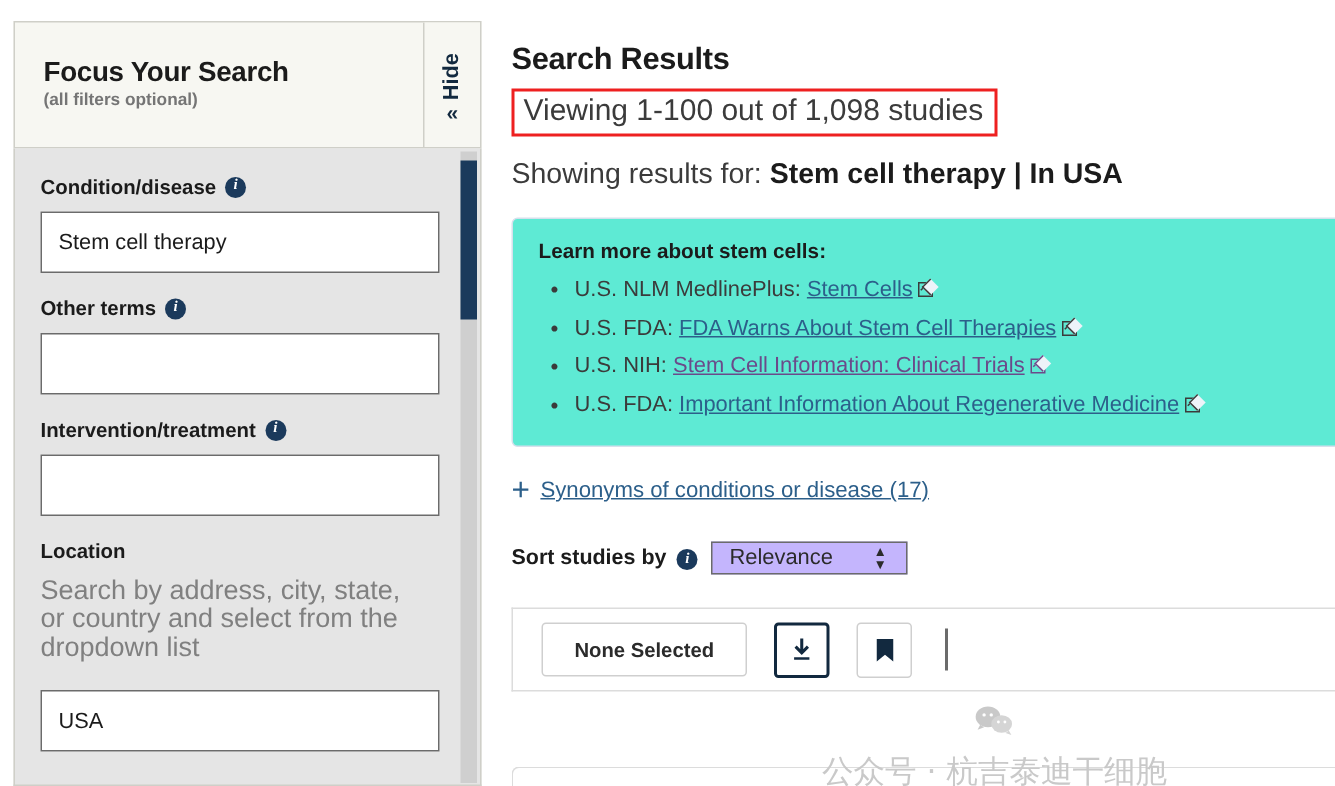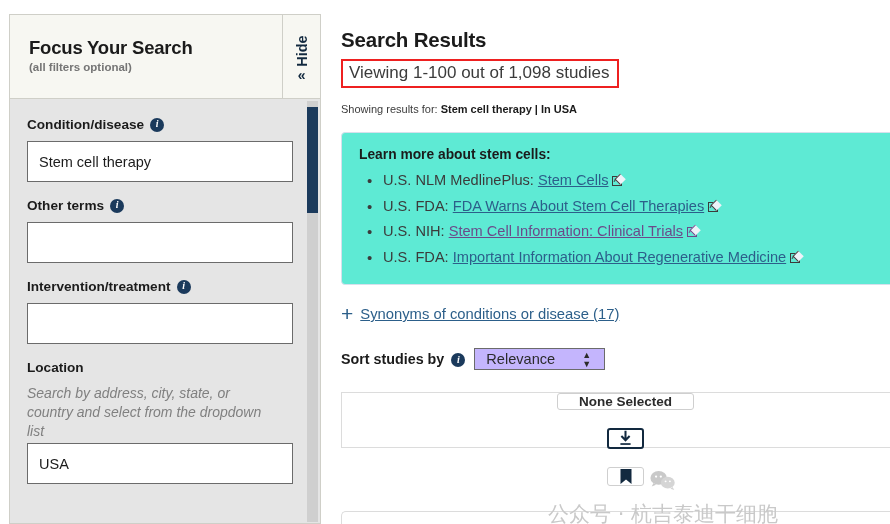--- a/index.html
+++ b/index.html
@@ -75,22 +75,22 @@
   }
   .text-input {
     display: block; width: 266px; height: 41px;
     border: 1px solid #6b6b6b; background: #fff;
     font-family: "Liberation Sans", sans-serif;
     font-size: 14.5px; color: #1b1b1b;
     padding: 0 11px;
     outline: none;
   }
   .loc-help {
-    font-size: 14px; color: #808080; line-height: 19px;
-    margin: 7px 0 2px 0; width: 250px; font-style: italic;
+    font-size: 18px; color: #808080; line-height: 19px;
+    margin: 7px 0 19px 0; width: 250px;
   }
   .sb-scrollbar {
     position: absolute; right: 2px; top: 2px;
     width: 11px; height: 421px;
     background: #cfcfcf;
   }
   .sb-thumb {
     position: absolute; left: 0; top: 6px;
     width: 11px; height: 106px;
     background: #1b3a5c;
@@ -109,24 +109,24 @@
   .results-title {
     font-size: 20.5px; font-weight: bold; color: #1b1b1b;
     margin-top: 28px; letter-spacing: -0.2px;
   }
   .viewing-wrap {
     display: inline-block;
     border: 2.5px solid #ee2020;
     padding: 2px 7px 3px 6px;
     margin-top: 7px;
   }
-  .viewing-text { font-size: 17px; color: #3b3b3b; }
+  .viewing-text { font-size: 20px; color: #3b3b3b; }
 
   .showing {
-    font-size: 11px; color: #3b3b3b;
+    font-size: 19px; color: #3b3b3b;
     margin-top: 15px;
   }
   .showing b { color: #1b1b1b; font-weight: bold; }
 
   .learn-box {
     margin-top: 17px;
     width: 617px;
     background: #5eead4;
     border: 1px solid #d6e0ec;
     border-radius: 4px;
@@ -211,21 +211,20 @@
 
   .toolbar {
     margin-top: 22px;
     width: 549px; height: 56px;
     border: 1px solid #dcdcdc;
     border-right: none;
     background: #fff;
     display: flex; align-items: center;
     padding-left: 19px;
     gap: 18px;
-    flex-direction: column;
   }
   .none-selected {
     height: 36px; min-width: 137px;
     border: 1px solid #cfcfcf; border-radius: 3px;
     background: #fff;
     display: flex; align-items: center; justify-content: center;
     font-size: 13.5px; font-weight: bold; color: #2b2b2b;
     cursor: pointer;
     font-family: "Liberation Sans", sans-serif;
   }

